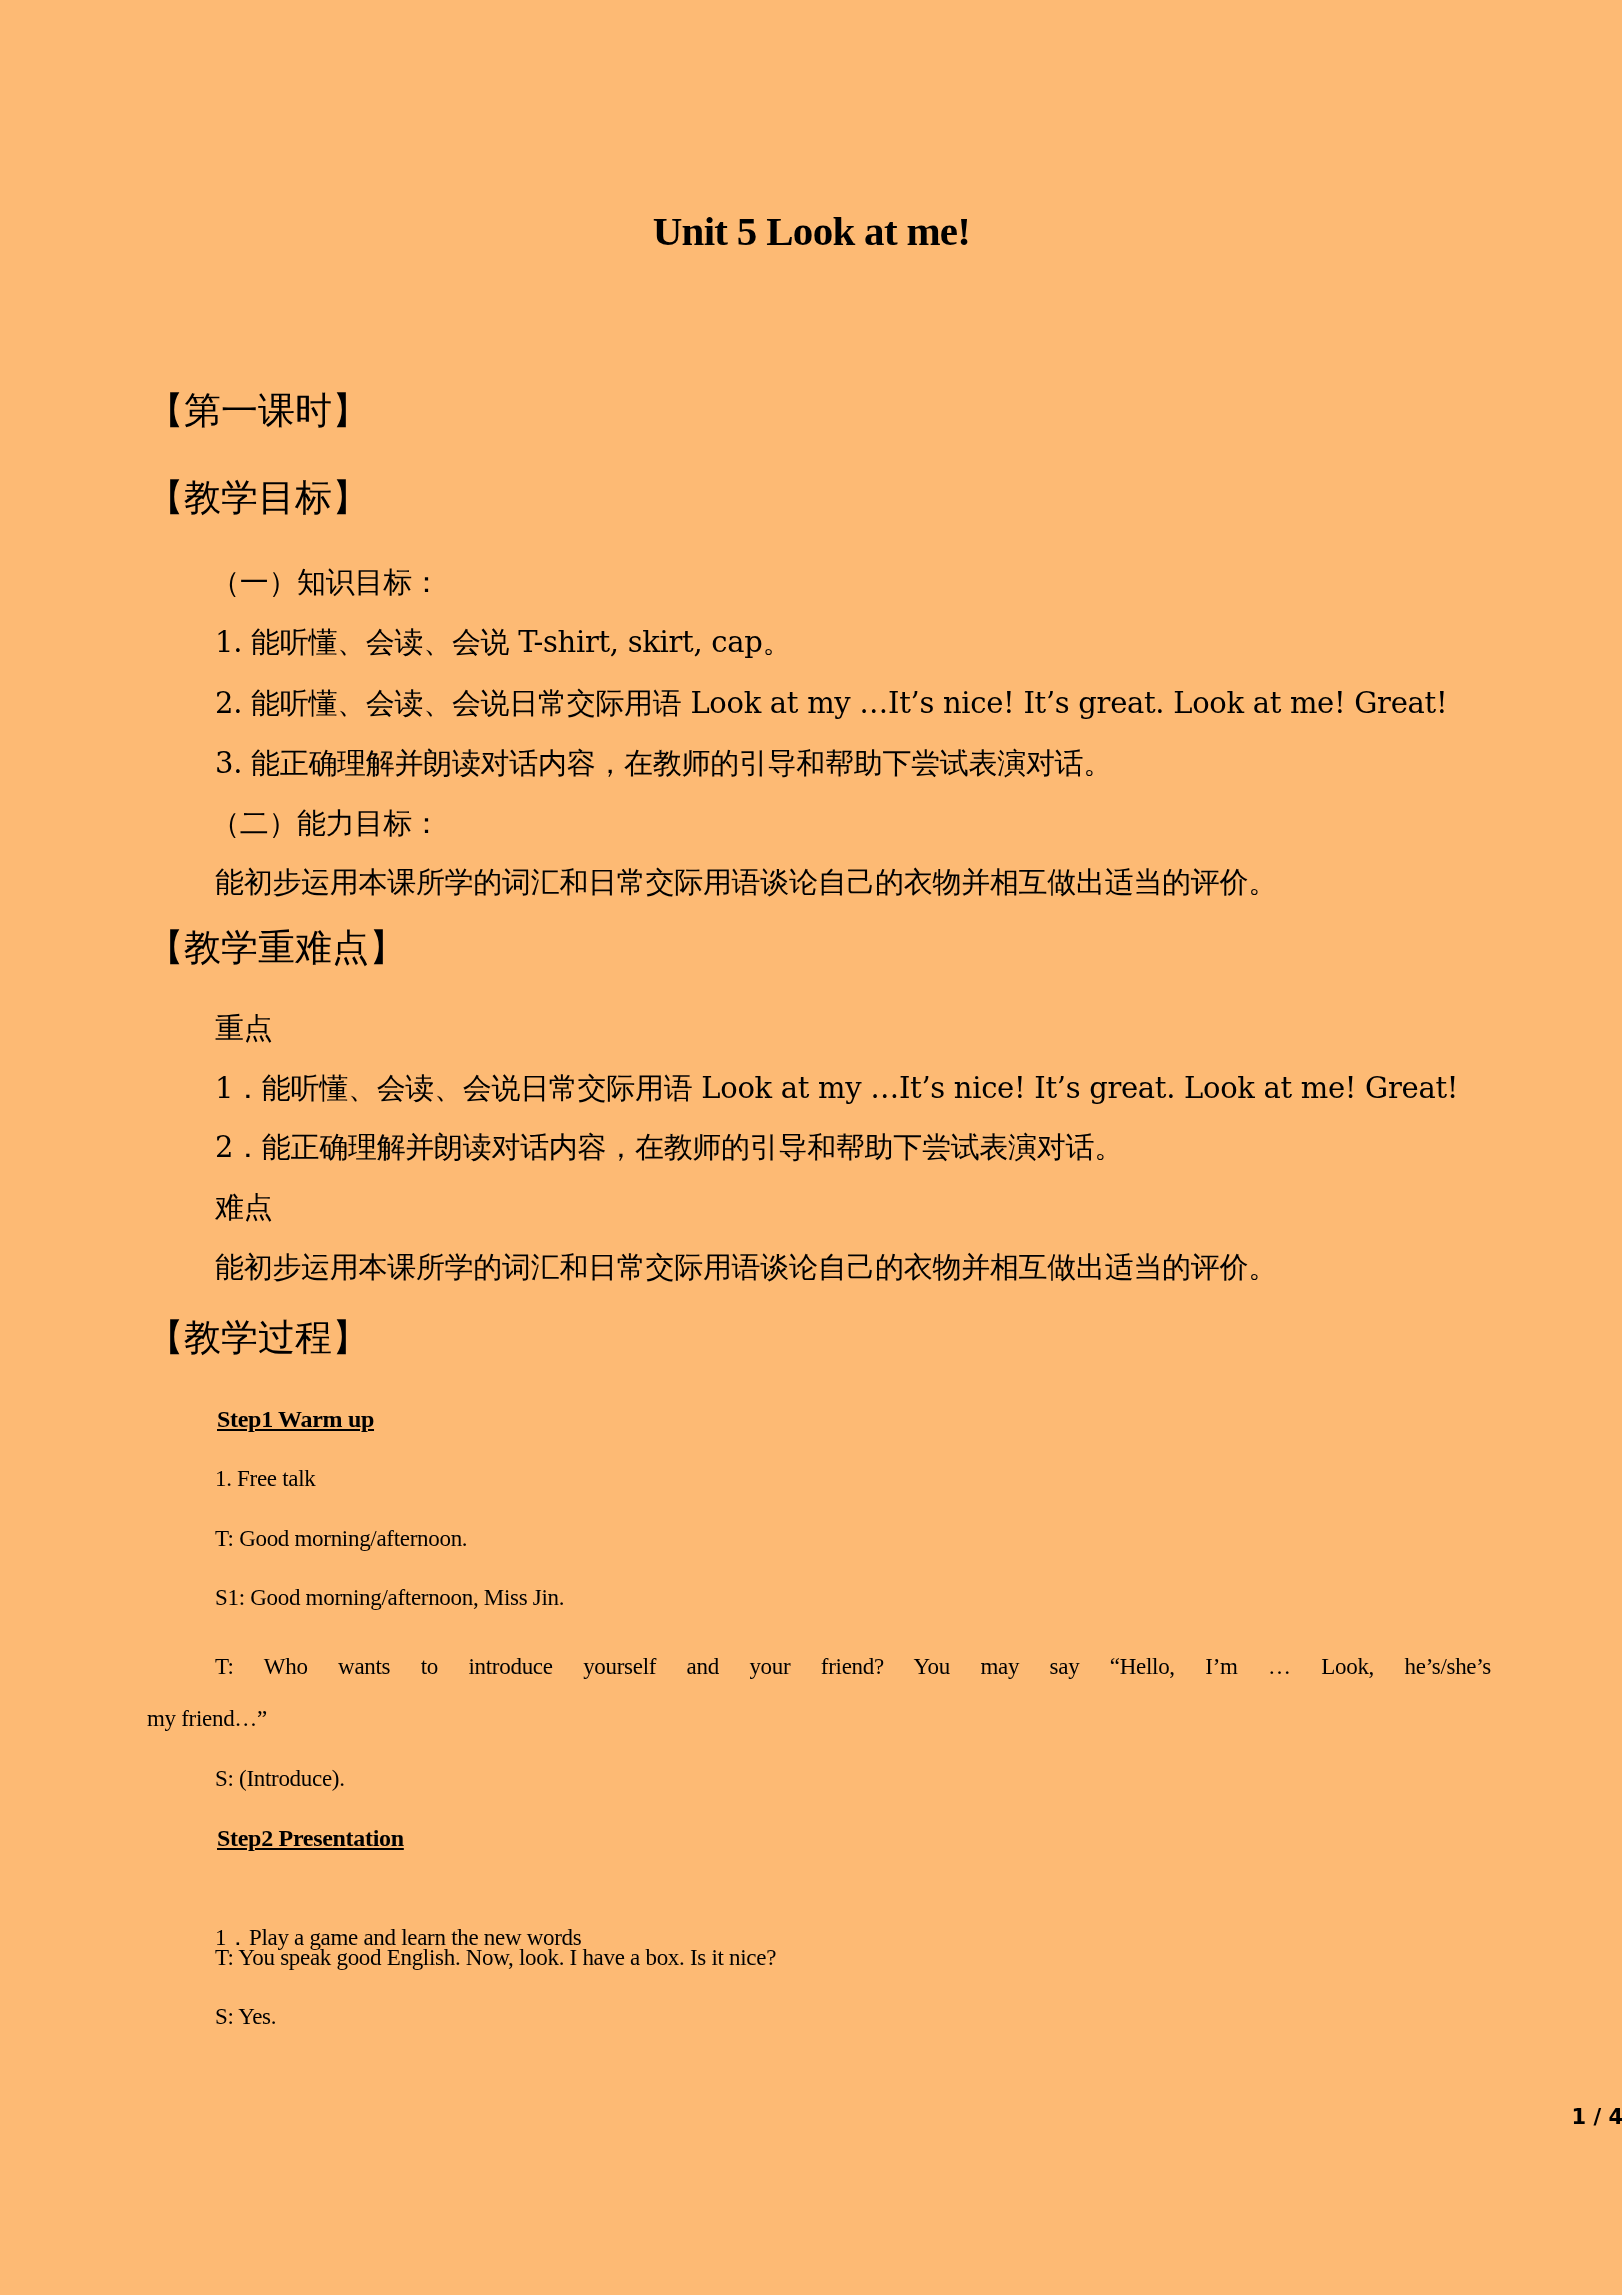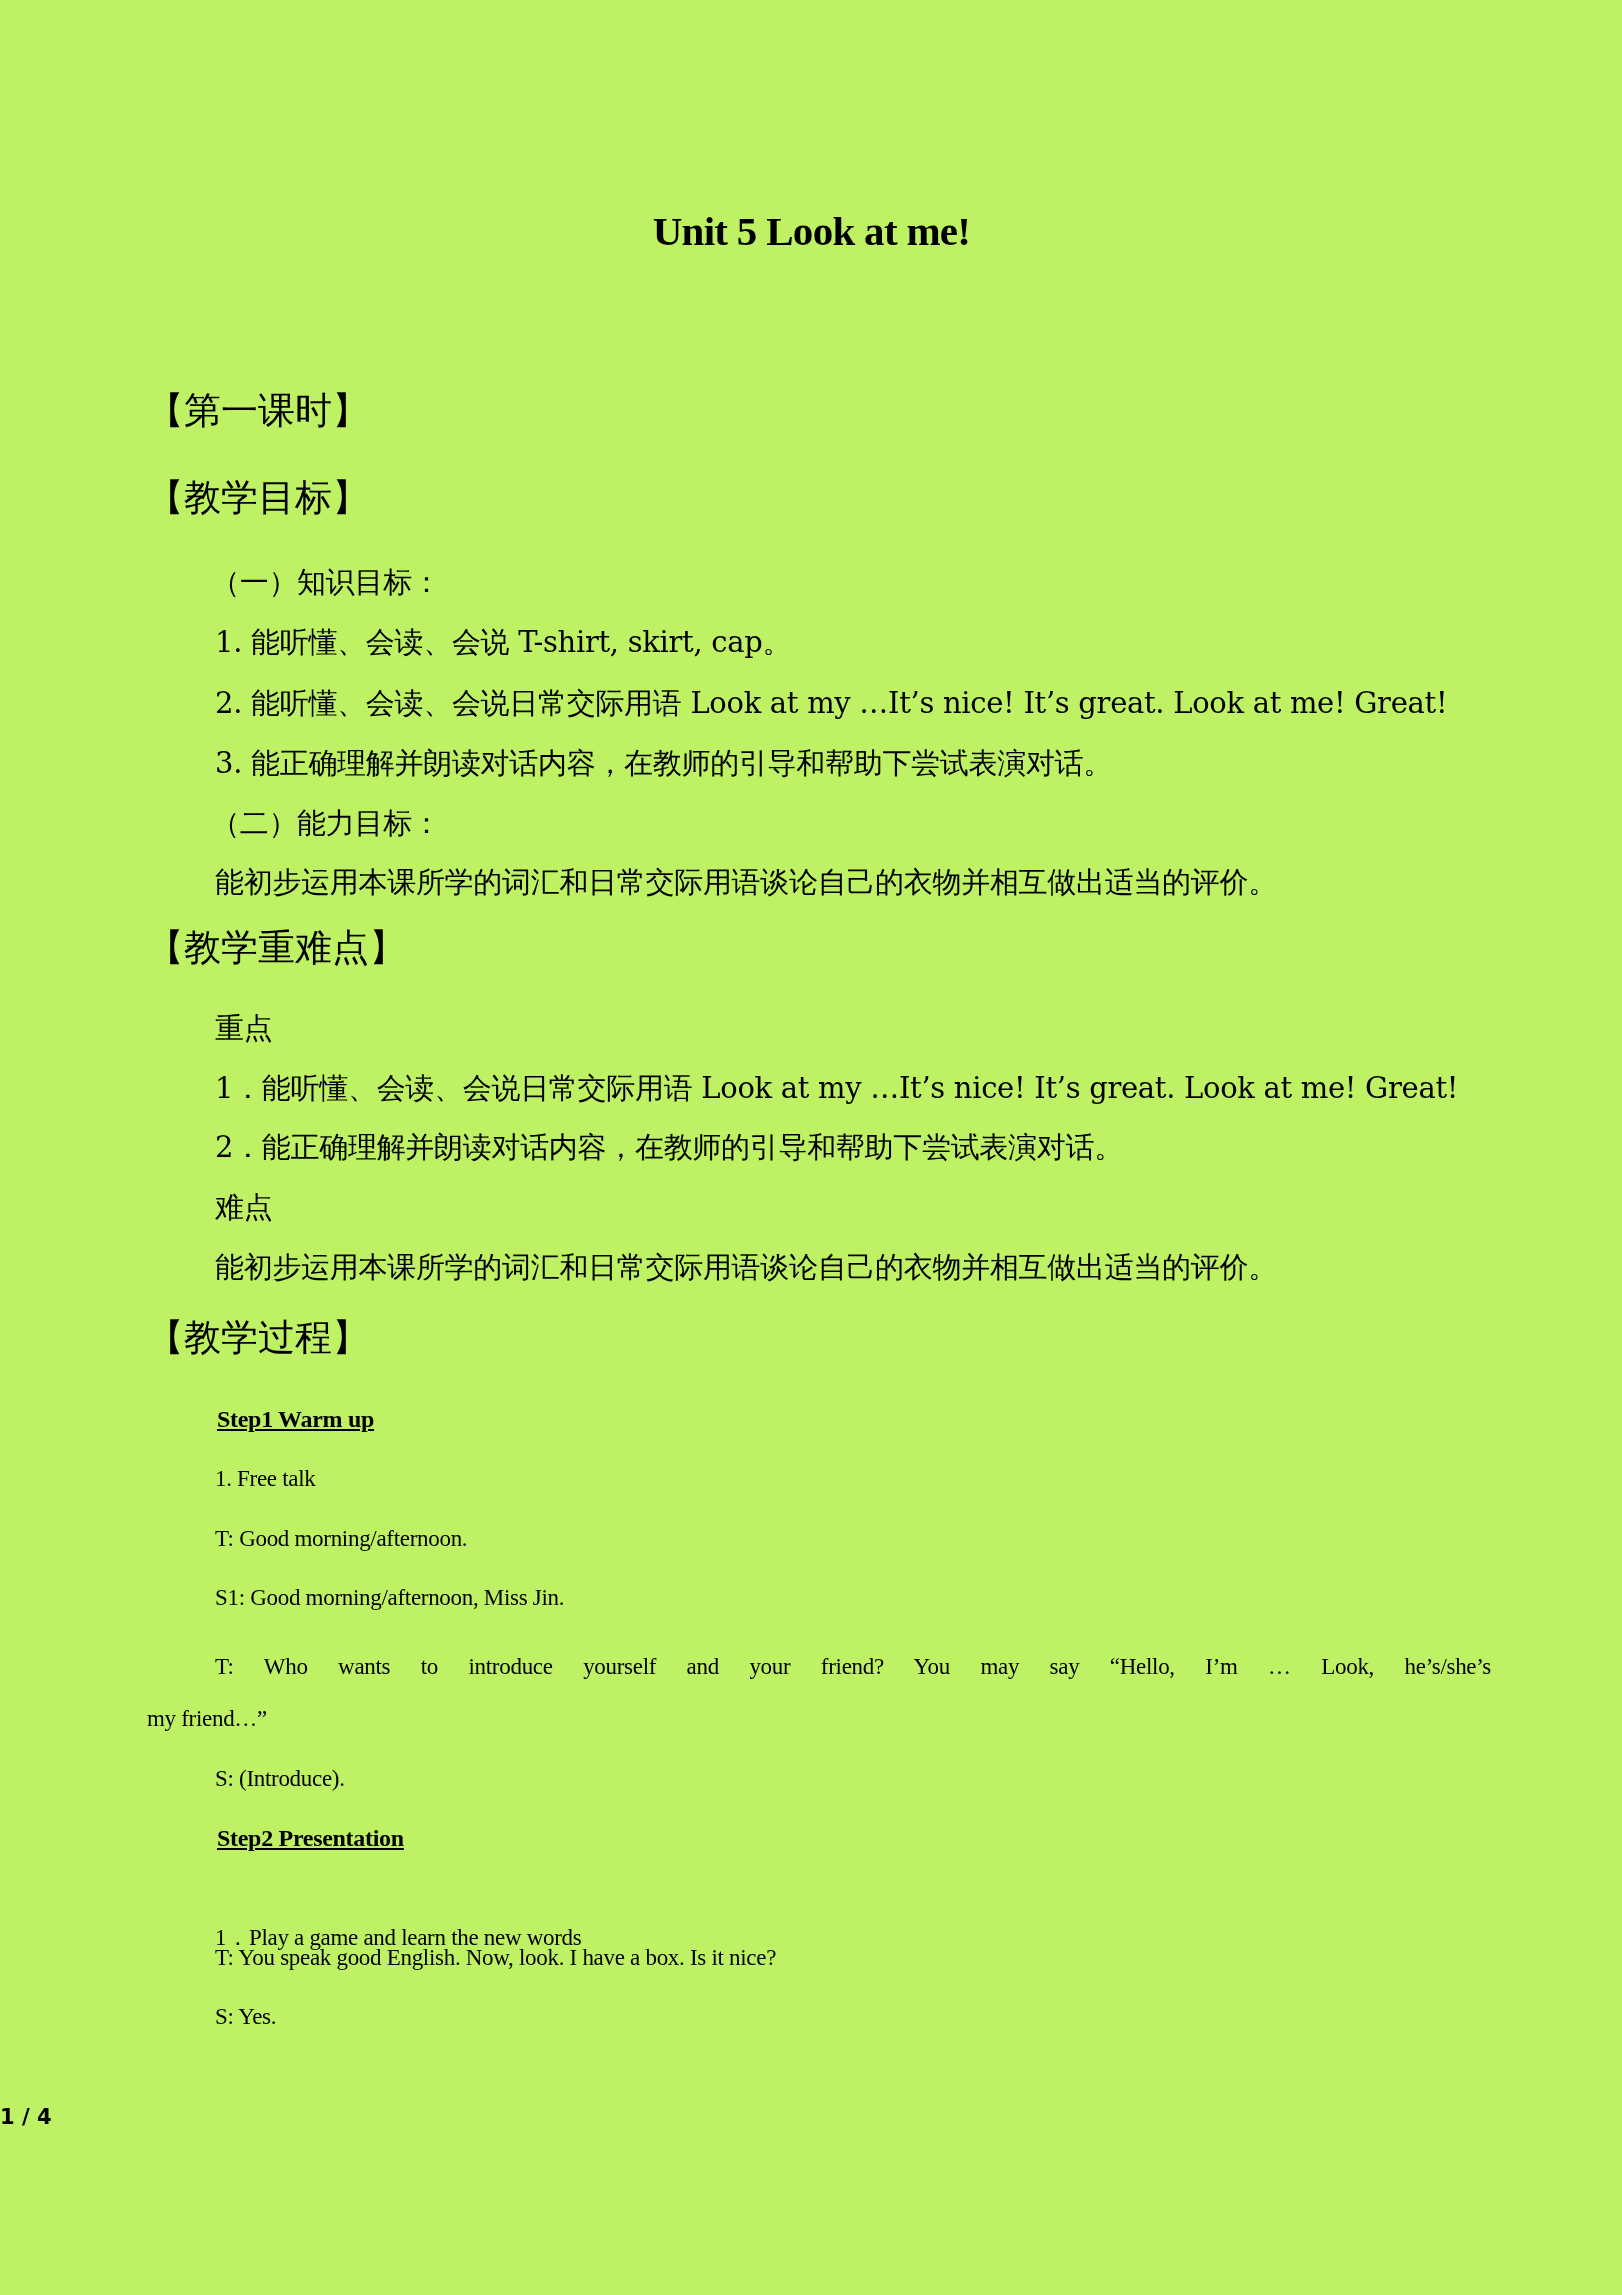--- a/index.html
+++ b/index.html
@@ -13,21 +13,21 @@
       position: relative;
       overflow: hidden;
       color: #000000;
       font-family: "Liberation Serif", "DejaVu Serif", serif;
     }
     .page {
       position: absolute;
       left: 0; top: 0;
       width: 1623px;
       height: 2295px;
-      background: #bef264;
+      background: #fdba74;
     }
     .title {
       position: absolute;
       left: 0;
       width: 1623px;
       top: 211px;
       text-align: center;
       font-size: 41px;
       font-weight: bold;
       letter-spacing: -0.7px;
@@ -68,21 +68,21 @@
     .justified {
       width: 1283px;
       text-align: justify;
       text-align-last: justify;
     }
     .page-number {
       position: absolute;
       left: 0;
       width: 1623px;
       top: 2107px;
-      text-align: left;
+      text-align: right;
       font-size: 21px;
       font-weight: bold;
       font-family: "DejaVu Sans", "Liberation Sans", sans-serif;
       line-height: 1;
     }
   </style>
 </head>
 <body>
 
 <div class="page">

